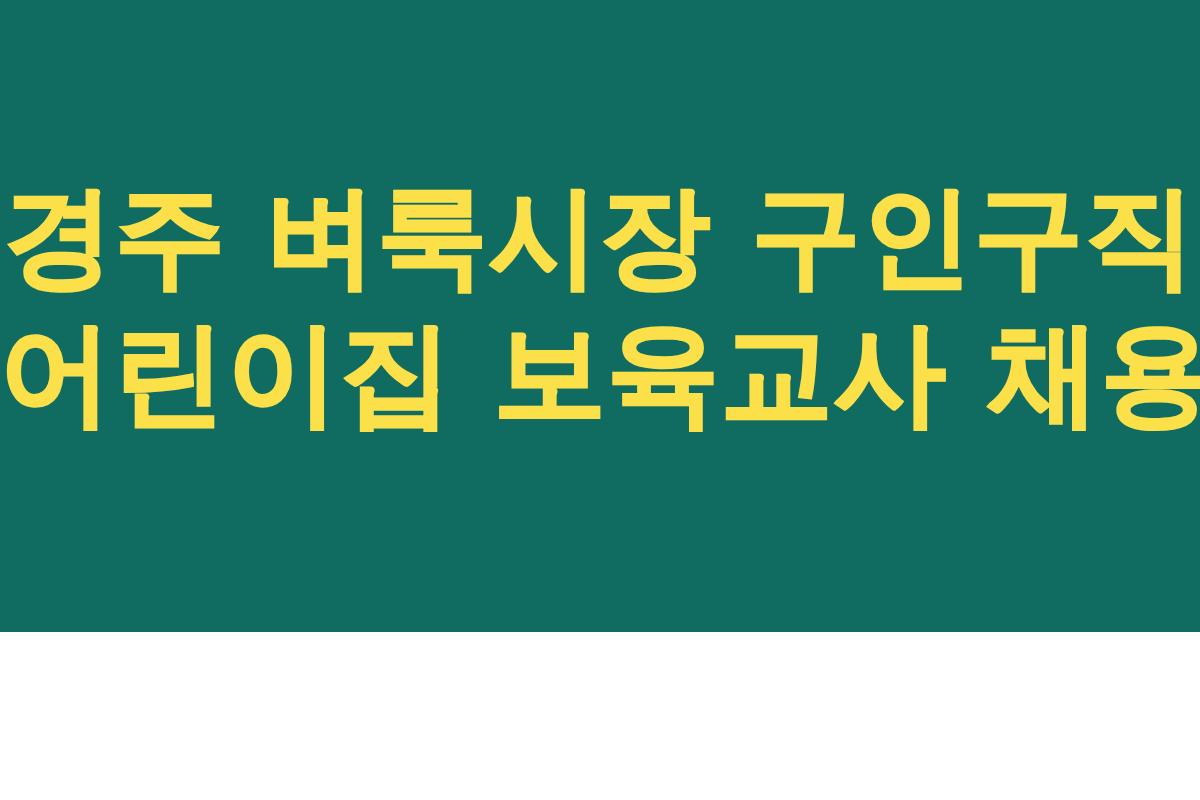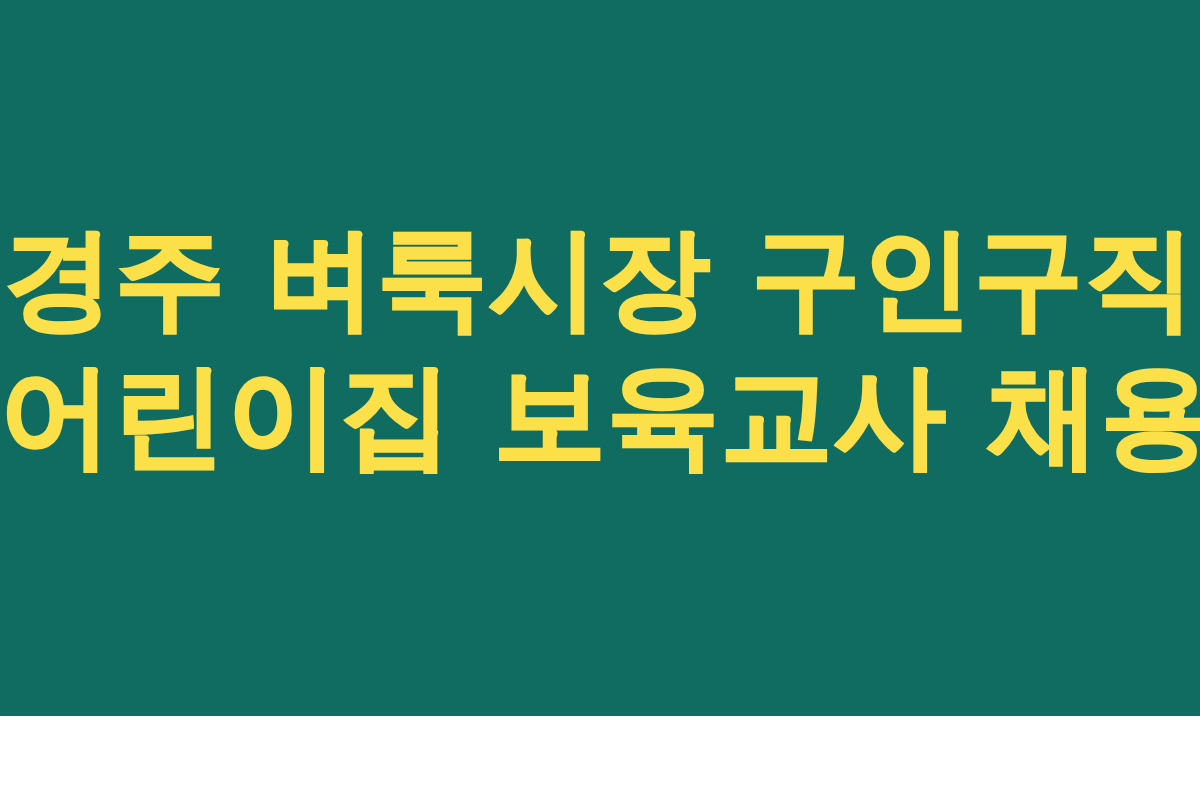--- a/index.html
+++ b/index.html
@@ -11,21 +11,21 @@
   body {
     width: 1200px;
     height: 800px;
     overflow: hidden;
     font-family: "DejaVu Sans", "Liberation Sans", sans-serif;
   }
 
   .banner {
     position: relative;
     width: 1200px;
-    height: 716px;
+    height: 632px;
     box-sizing: border-box;
     display: flex;
     flex-direction: column;
     align-items: center;
     justify-content: center;
     background: #106B61;
   }
 
   .headline-block {
     display: flex;

